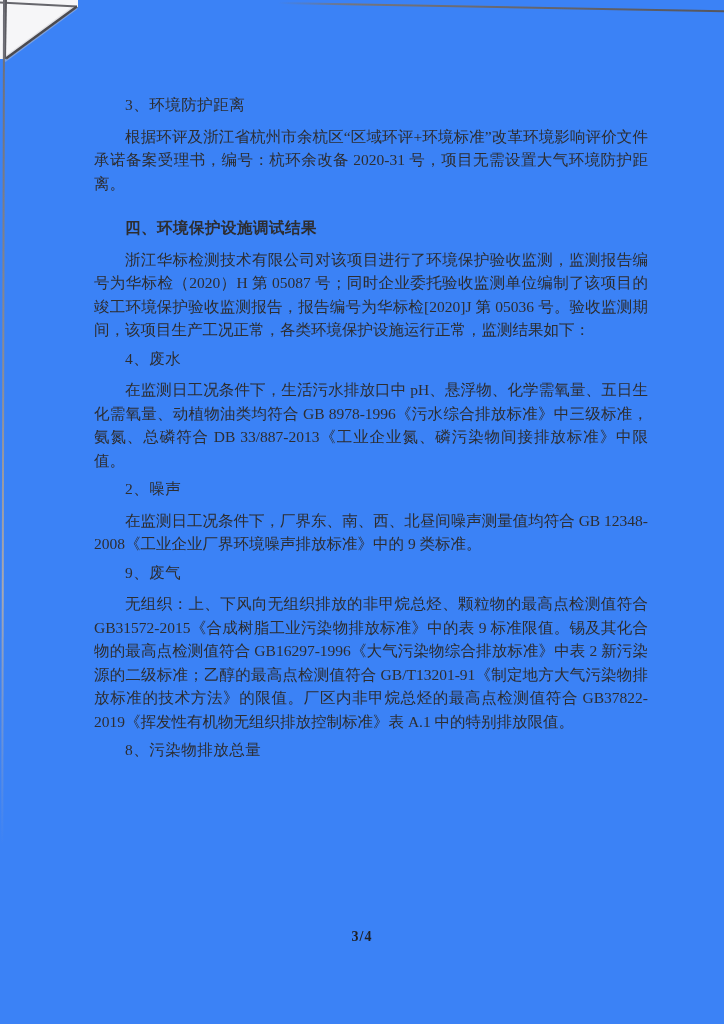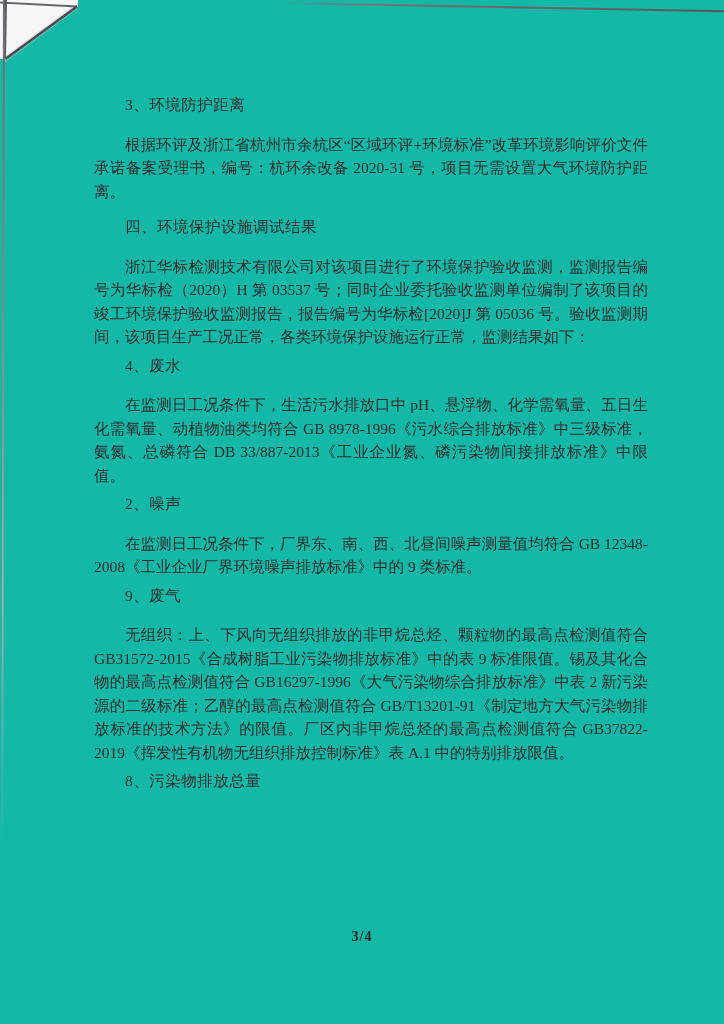--- a/index.html
+++ b/index.html
@@ -4,21 +4,21 @@
 <style>
   html, body {
     margin: 0;
     padding: 0;
     background: #ffffff;
   }
   .page {
     position: relative;
     width: 724px;
     height: 1024px;
-    background: #14b8a6;
+    background: #3b82f6;
     overflow: hidden;
     font-family: "Liberation Serif", "DejaVu Serif", serif;
   }
 
   
   .fold-svg {
     position: absolute;
     left: 0; top: 0;
     width: 95px; height: 75px;
     pointer-events: none;
@@ -45,26 +45,26 @@
     position: absolute;
     left: 94px;
     right: 76px;
     top: 88px;
     color: #2d2d30;
     font-size: 15.5px;
     line-height: 23.5px;
     text-align: justify;
   }
   .content p {
-    margin: 16px 0 5px 0;
+    margin: 8px 0 5px 0;
     text-indent: 2em;
   }
   .content p.h {
-    margin: 12px 0 7px 0;
-    font-weight: 400;
+    margin: 21px 0 7px 0;
+    font-weight: 700;
     letter-spacing: 0.5px;
   }
   .content p.sh {
     margin: 5px 0 7px 0;
     letter-spacing: 0.5px;
   }
   .pageno {
     position: absolute;
     left: 0; right: 0;
     top: 929px;
@@ -87,21 +87,21 @@
     <line x1="77" y1="6.5" x2="6" y2="58.5" stroke="#4a4a50" stroke-width="2.6"></line>
     <line x1="6" y1="0" x2="5" y2="59" stroke="#5a5a60" stroke-width="2"></line>
   </svg>
   <div class="left-edge"></div>
   <div class="top-edge"></div>
 
   <main class="content">
     <p class="sh">3、环境防护距离</p>
     <p>根据环评及浙江省杭州市余杭区“区域环评+环境标准”改革环境影响评价文件承诺备案受理书，编号：杭环余改备 2020-31 号，项目无需设置大气环境防护距离。</p>
     <p class="h">四、环境保护设施调试结果</p>
-    <p>浙江华标检测技术有限公司对该项目进行了环境保护验收监测，监测报告编号为华标检（2020）H 第 03537 号；同时企业委托验收监测单位编制了该项目的竣工环境保护验收监测报告，报告编号为华标检[2020]J 第 05036 号。验收监测期间，该项目生产工况正常，各类环境保护设施运行正常，监测结果如下：</p>
+    <p>浙江华标检测技术有限公司对该项目进行了环境保护验收监测，监测报告编号为华标检（2020）H 第 05087 号；同时企业委托验收监测单位编制了该项目的竣工环境保护验收监测报告，报告编号为华标检[2020]J 第 05036 号。验收监测期间，该项目生产工况正常，各类环境保护设施运行正常，监测结果如下：</p>
     <p class="sh">4、废水</p>
     <p>在监测日工况条件下，生活污水排放口中 pH、悬浮物、化学需氧量、五日生化需氧量、动植物油类均符合 GB 8978-1996《污水综合排放标准》中三级标准，氨氮、总磷符合 DB 33/887-2013《工业企业氮、磷污染物间接排放标准》中限值。</p>
     <p class="sh">2、噪声</p>
     <p>在监测日工况条件下，厂界东、南、西、北昼间噪声测量值均符合 GB 12348-2008《工业企业厂界环境噪声排放标准》中的 9 类标准。</p>
     <p class="sh">9、废气</p>
     <p>无组织：上、下风向无组织排放的非甲烷总烃、颗粒物的最高点检测值符合 GB31572-2015《合成树脂工业污染物排放标准》中的表 9 标准限值。锡及其化合物的最高点检测值符合 GB16297-1996《大气污染物综合排放标准》中表 2 新污染源的二级标准；乙醇的最高点检测值符合 GB/T13201-91《制定地方大气污染物排放标准的技术方法》的限值。厂区内非甲烷总烃的最高点检测值符合 GB37822-2019《挥发性有机物无组织排放控制标准》表 A.1 中的特别排放限值。</p>
     <p class="sh">8、污染物排放总量</p>
   </main>
 
   <div class="pageno">3/4</div>

